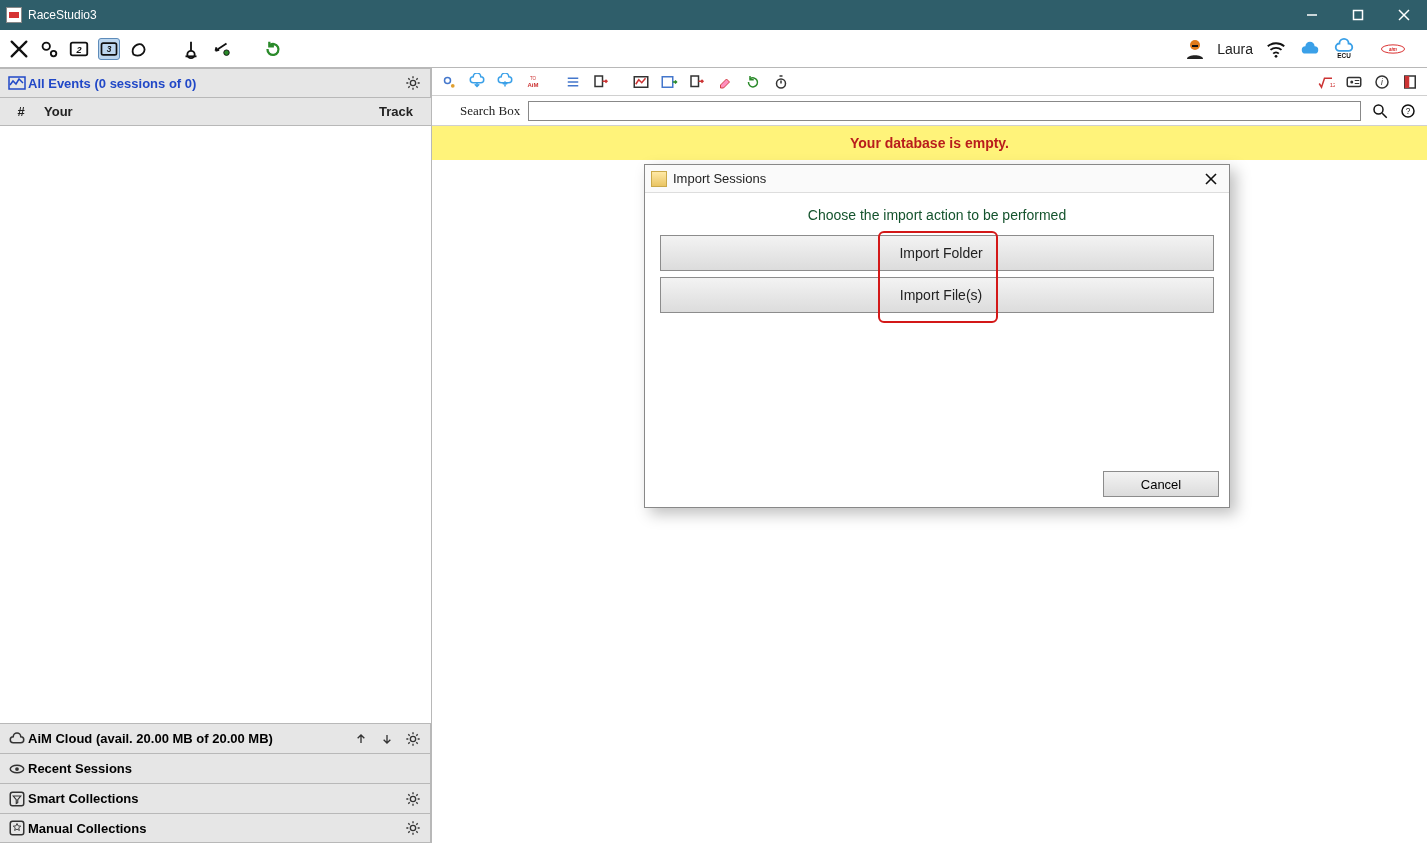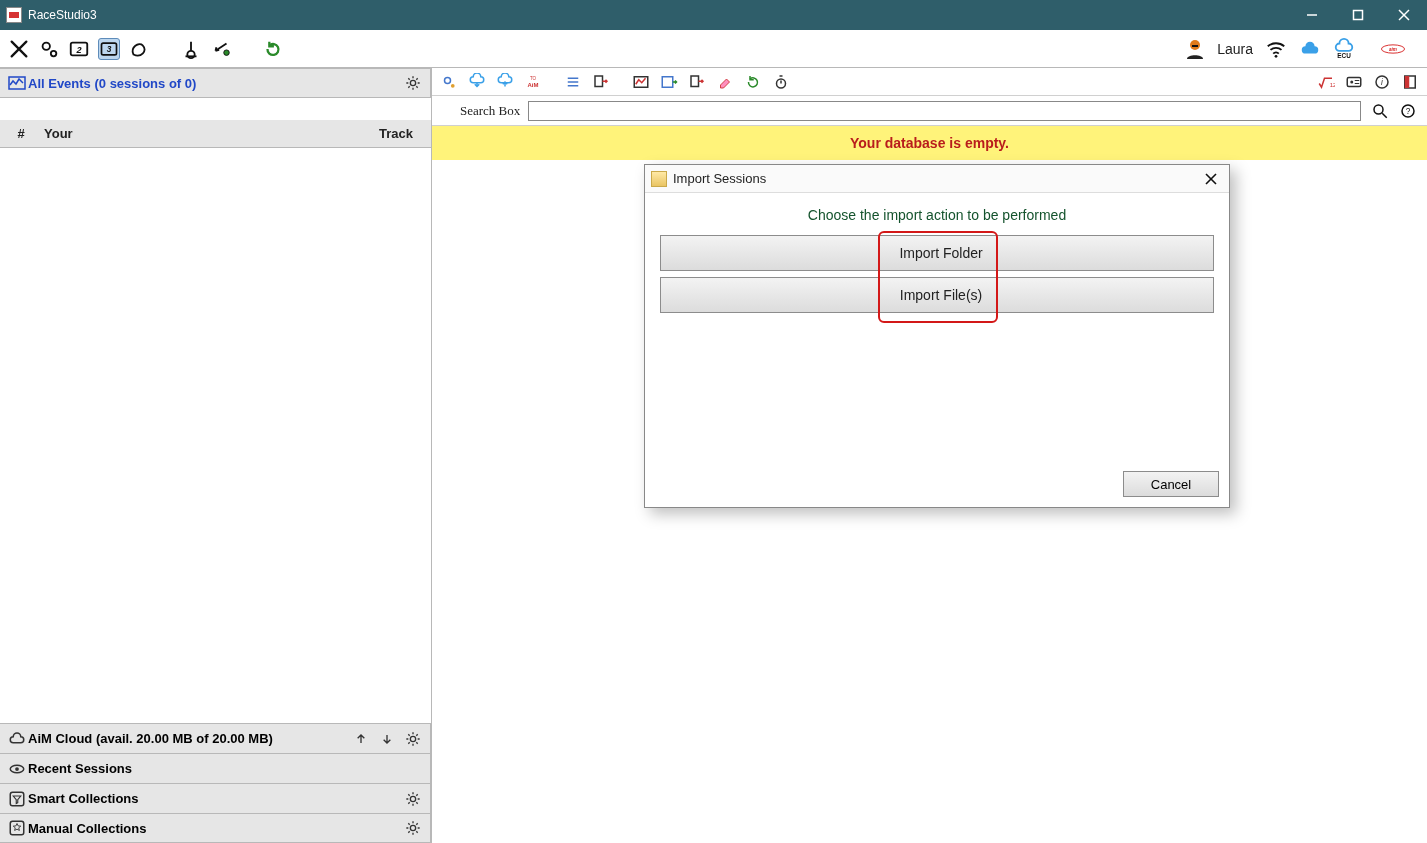--- a/index.html
+++ b/index.html
@@ -36,21 +36,21 @@
   .toolbar .right { margin-left:auto; display:flex; align-items:center; gap:12px; }
   .user-block { display:flex; align-items:center; gap:10px; font-size:14px; color:#222; }
   .avatar { width:24px; height:24px; }
 
   
   .body-row { display:flex; height:775px; }
 
   
   .sidebar {
     width:432px; min-width:432px; height:100%; display:flex; flex-direction:column;
-    border-right:1px solid #b8b8b8; background:#fff;gap:22px;
+    border-right:1px solid #b8b8b8; background:#fff;
   }
   .panel-header {
     height:30px; background:#e6e6e6; border:1px solid #b8b8b8; border-left:none;
     display:flex; align-items:center; padding:0 6px; font-size:13px;
   }
   .panel-header .icon-slot { width:22px; display:flex; justify-content:center; }
   .panel-header .gear { margin-left:auto; }
   .all-events { color:#2148c7; font-weight:bold; border-top:1px solid #b8b8b8;}
   .table-head {
     height:28px; display:flex; align-items:center; background:#e6e6e6;
@@ -107,21 +107,21 @@
   .dlg-body { padding:14px 12px 8px; }
   .dlg-text { text-align:center; font-size:14px; color:#14532d; margin-bottom:12px;}
   .big-btn {
     width:554px; height:36px; margin:0 auto 6px; display:flex; align-items:center; justify-content:center;
     background:linear-gradient(#f3f3f3,#dcdcdc); border:1px solid #8c8c8c; font-size:14px; color:#222;padding-left:8px;
   }
   .dlg-footer {
     position:absolute; right:10px; bottom:10px;
   }
   .cancel-btn {
-    width:96px; height:26px; background:linear-gradient(#f3f3f3,#dcdcdc);
+    width:116px; height:26px; background:linear-gradient(#f3f3f3,#dcdcdc);
     border:1px solid #8c8c8c; font-size:13px; display:flex; align-items:center; justify-content:center;
   }
 
   
   .ibtn { width:22px; height:22px; display:flex; align-items:center; justify-content:center; }
 
 </style>
 </head>
 <body>
 

